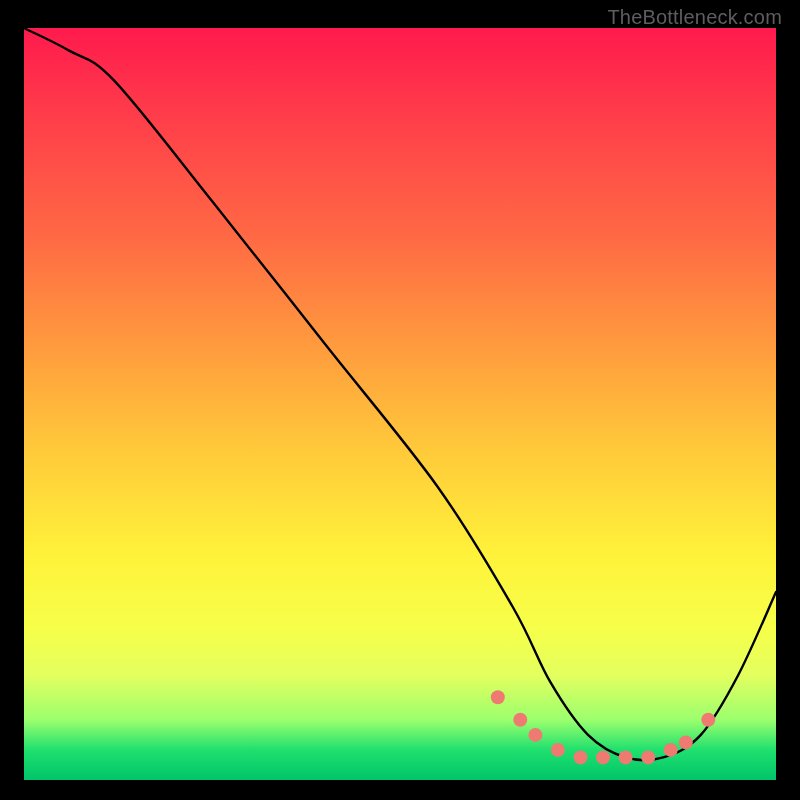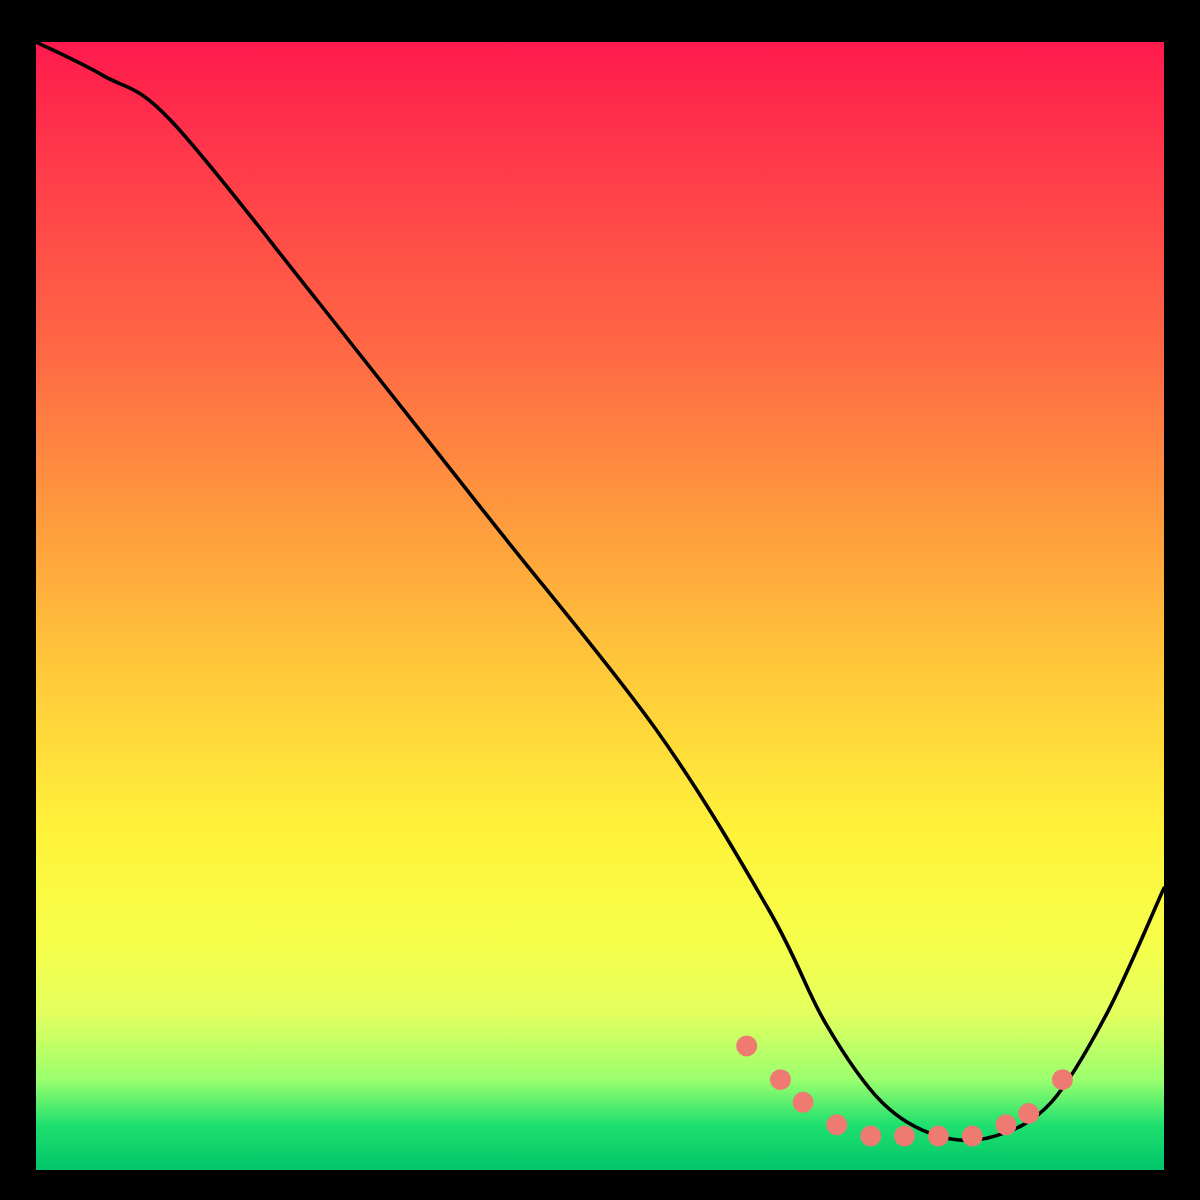--- a/index.html
+++ b/index.html
@@ -56,20 +56,21 @@
     width: 752px;
     height: 752px;
     overflow: visible;
   }
 </style>
 </head>
 <body>
 
 <div class="frame">
 
+  <div class="watermark">TheBottleneck.com</div>
 
   <div class="plot-area">
     <svg class="curve" viewBox="0 0 752 752" preserveAspectRatio="none">
       <g>
         <path id="curve-path" fill="none" stroke="#000000" stroke-width="2.4" stroke-linejoin="round" stroke-linecap="round" d="M 0.0 0.0 C 7.5 3.8, 30.1 13.8, 45.1 22.6 C 60.2 31.3, 66.4 27.6, 90.2 52.6 C 114.1 77.7, 152.9 129.1, 188.0 173.0 C 223.1 216.8, 263.2 268.2, 300.8 315.8 C 338.4 363.5, 382.3 414.9, 413.6 458.7 C 444.9 502.6, 470.0 546.5, 488.8 579.0 C 507.6 611.6, 513.9 632.9, 526.4 654.2 C 538.9 675.5, 551.5 694.3, 564.0 706.9 C 576.5 719.4, 589.1 725.7, 601.6 729.4 C 614.1 733.2, 626.7 733.2, 639.2 729.4 C 651.7 725.7, 664.3 720.7, 676.8 706.9 C 689.3 693.1, 701.9 670.5, 714.4 646.7 C 726.9 622.9, 745.7 577.8, 752.0 564.0"></path>
       </g>
       <g id="dots-group">
           <circle cx="473.8" cy="669.3" r="7" fill="#ef7a72"></circle>
           <circle cx="496.3" cy="691.8" r="7" fill="#ef7a72"></circle>
           <circle cx="511.4" cy="706.9" r="7" fill="#ef7a72"></circle>

